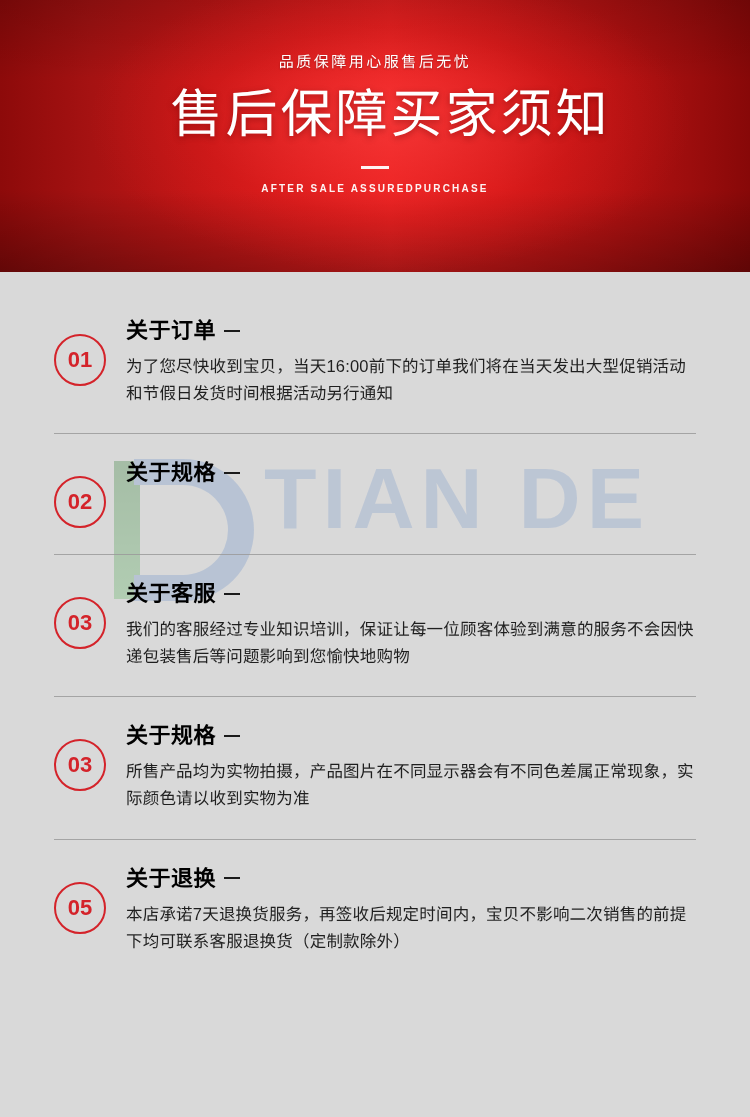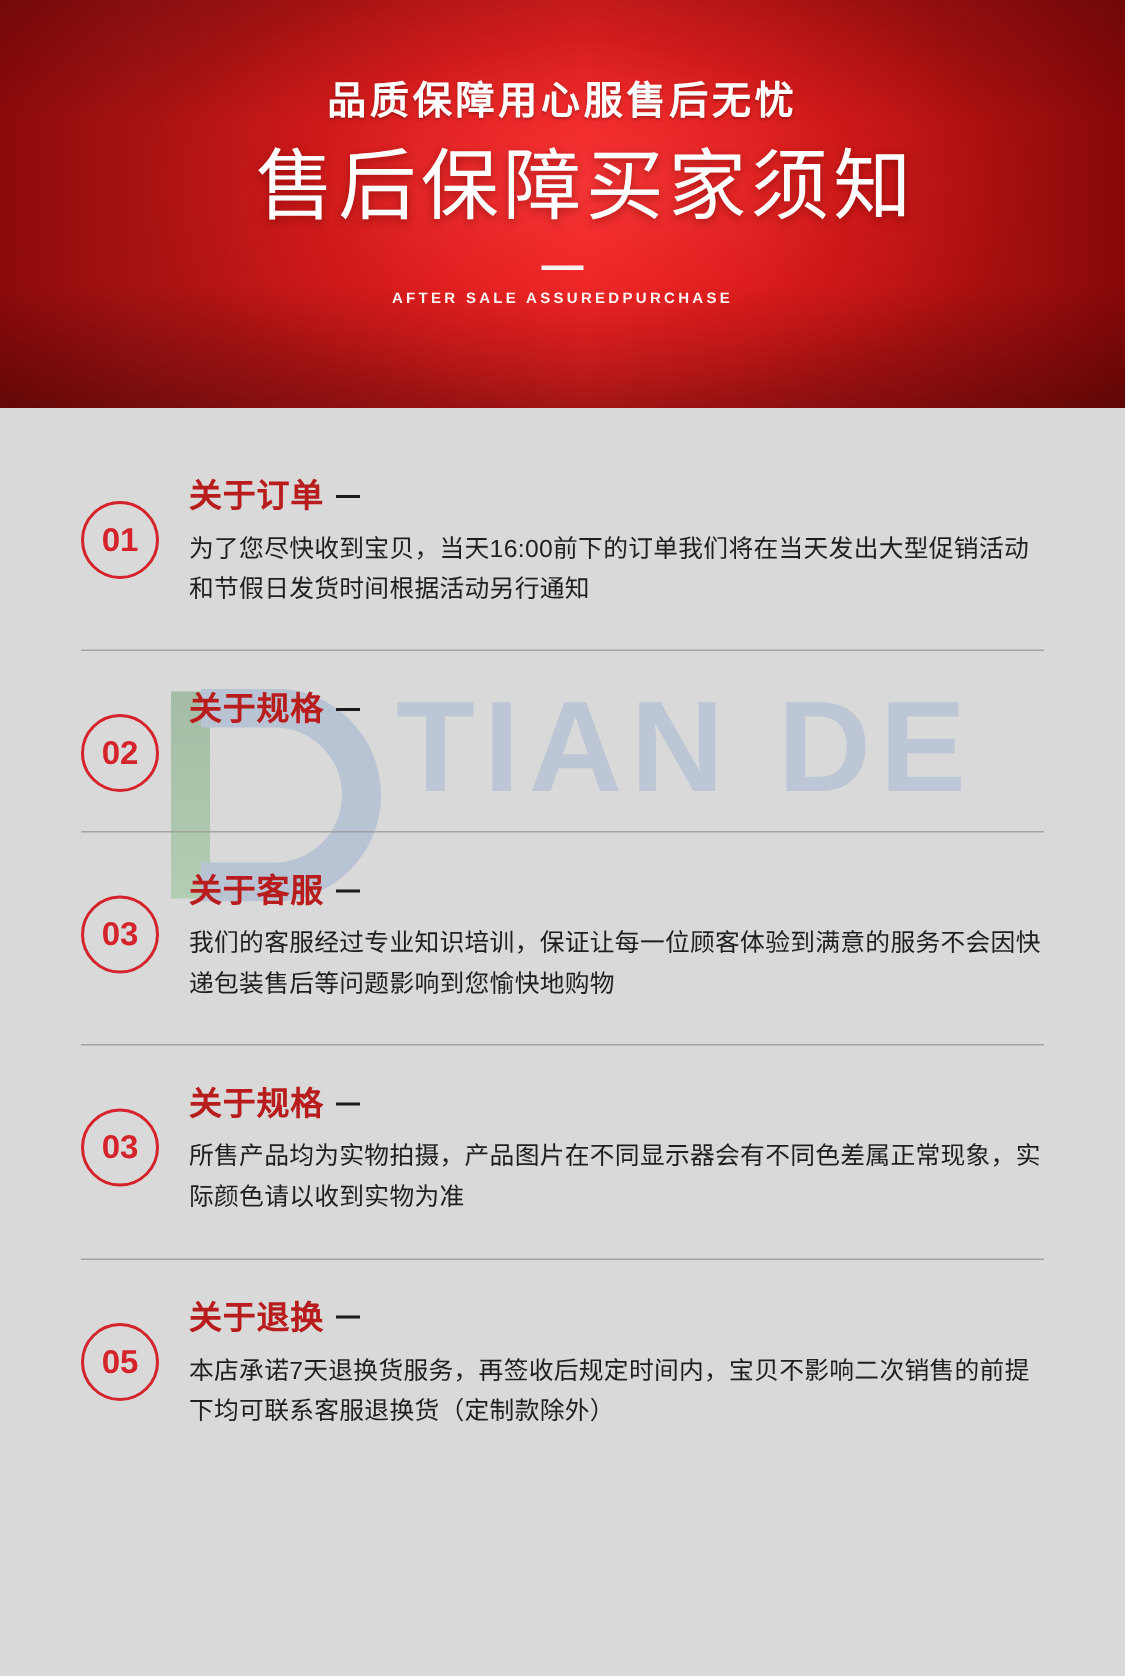--- a/index.html
+++ b/index.html
@@ -44,23 +44,23 @@
     pointer-events: none;
   }
   .header-inner {
     position: relative;
     z-index: 2;
     text-align: center;
     padding-top: 54px;
   }
   .header-sub {
     color: #ffffff;
-    font-size: 26px;
+    font-size: 15px;
     letter-spacing: 2.5px;
-    font-weight: 700;
+    font-weight: 400;
     line-height: 1;
     margin-bottom: 18px;
     text-shadow: 0 1px 2px rgba(0,0,0,0.25);
   }
   .header-title {
     color: #ffffff;
     font-size: 52px;
     font-weight: 400;
     letter-spacing: 3px;
     line-height: 1.05;
@@ -161,21 +161,21 @@
     letter-spacing: 0;
     background: transparent;
   }
   .item-body {
     flex: 1 1 auto;
     padding-top: 2px;
   }
   .item-title {
     font-size: 22px;
     font-weight: 900;
-    color: #b91c1c;
+    color: #000000;
     line-height: 1.4;
     margin: 0 0 6px 0;
     letter-spacing: 0.5px;
   }
   .item-title .dash {
     display: inline-block;
     width: 16px;
     height: 2px;
     background: #1b1b1b;
     vertical-align: middle;

